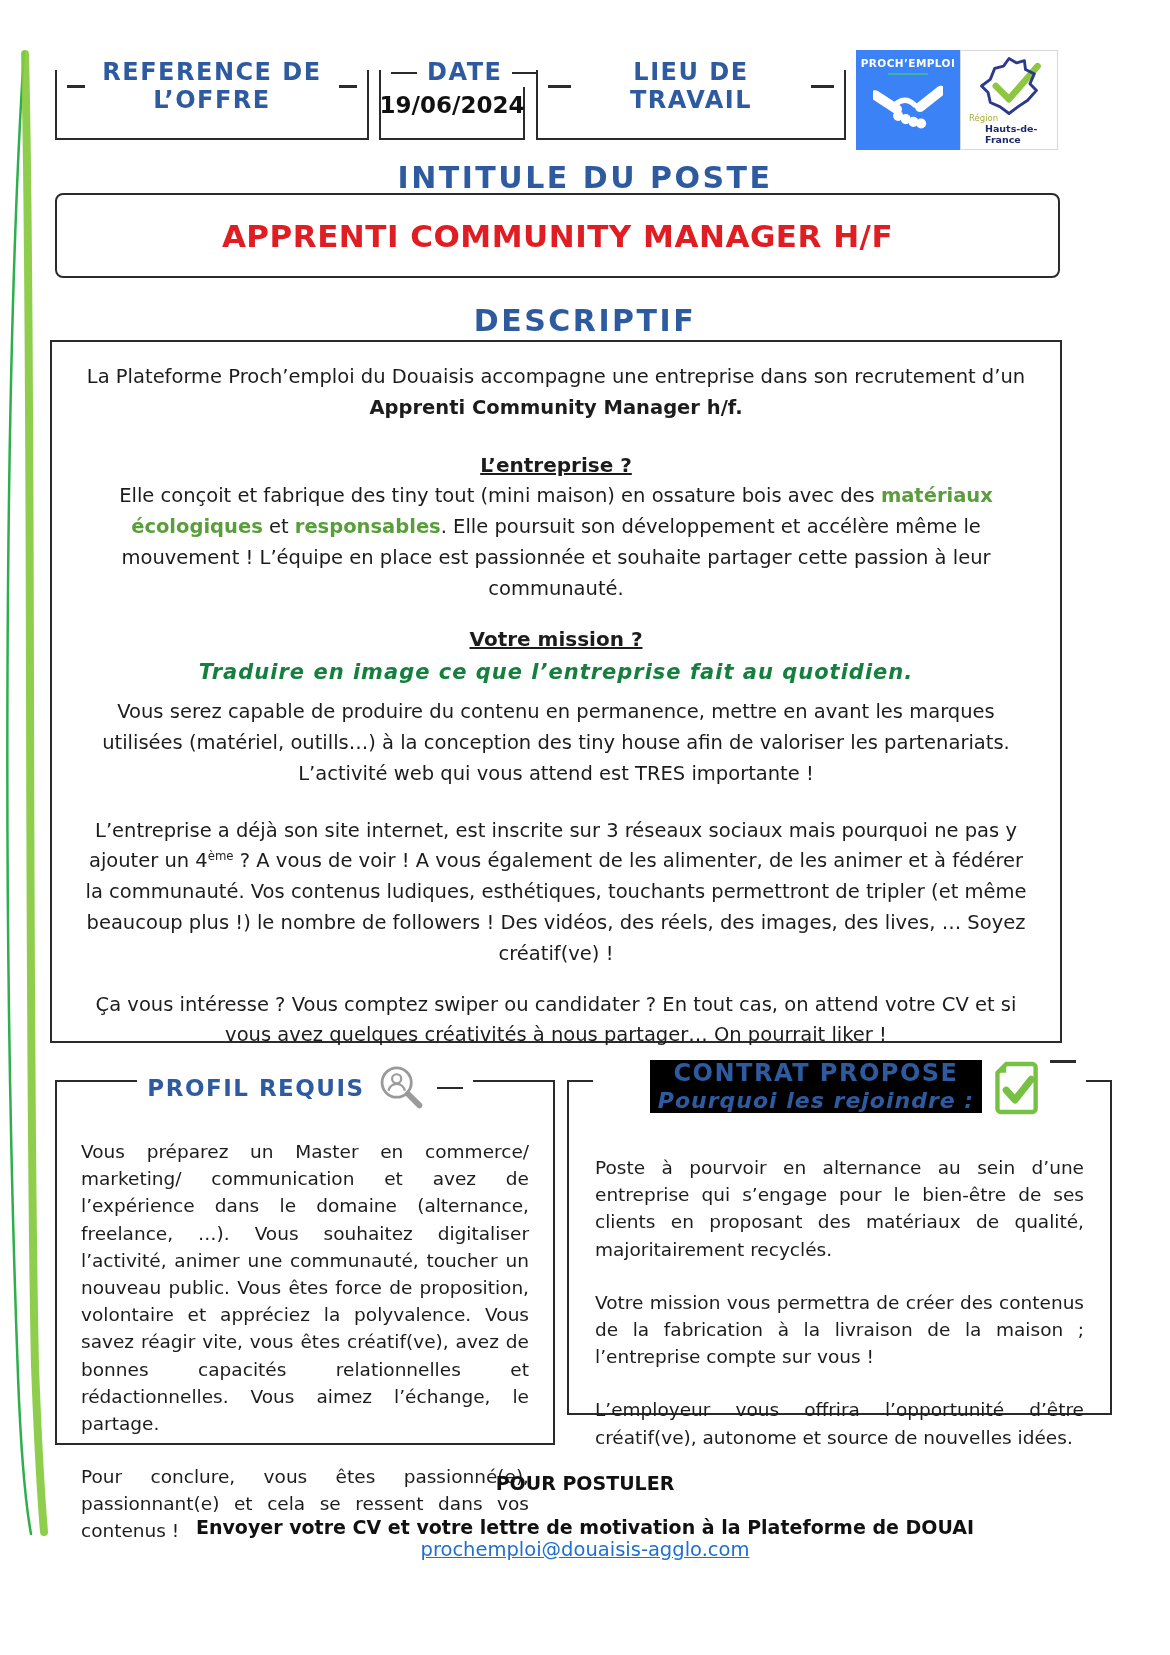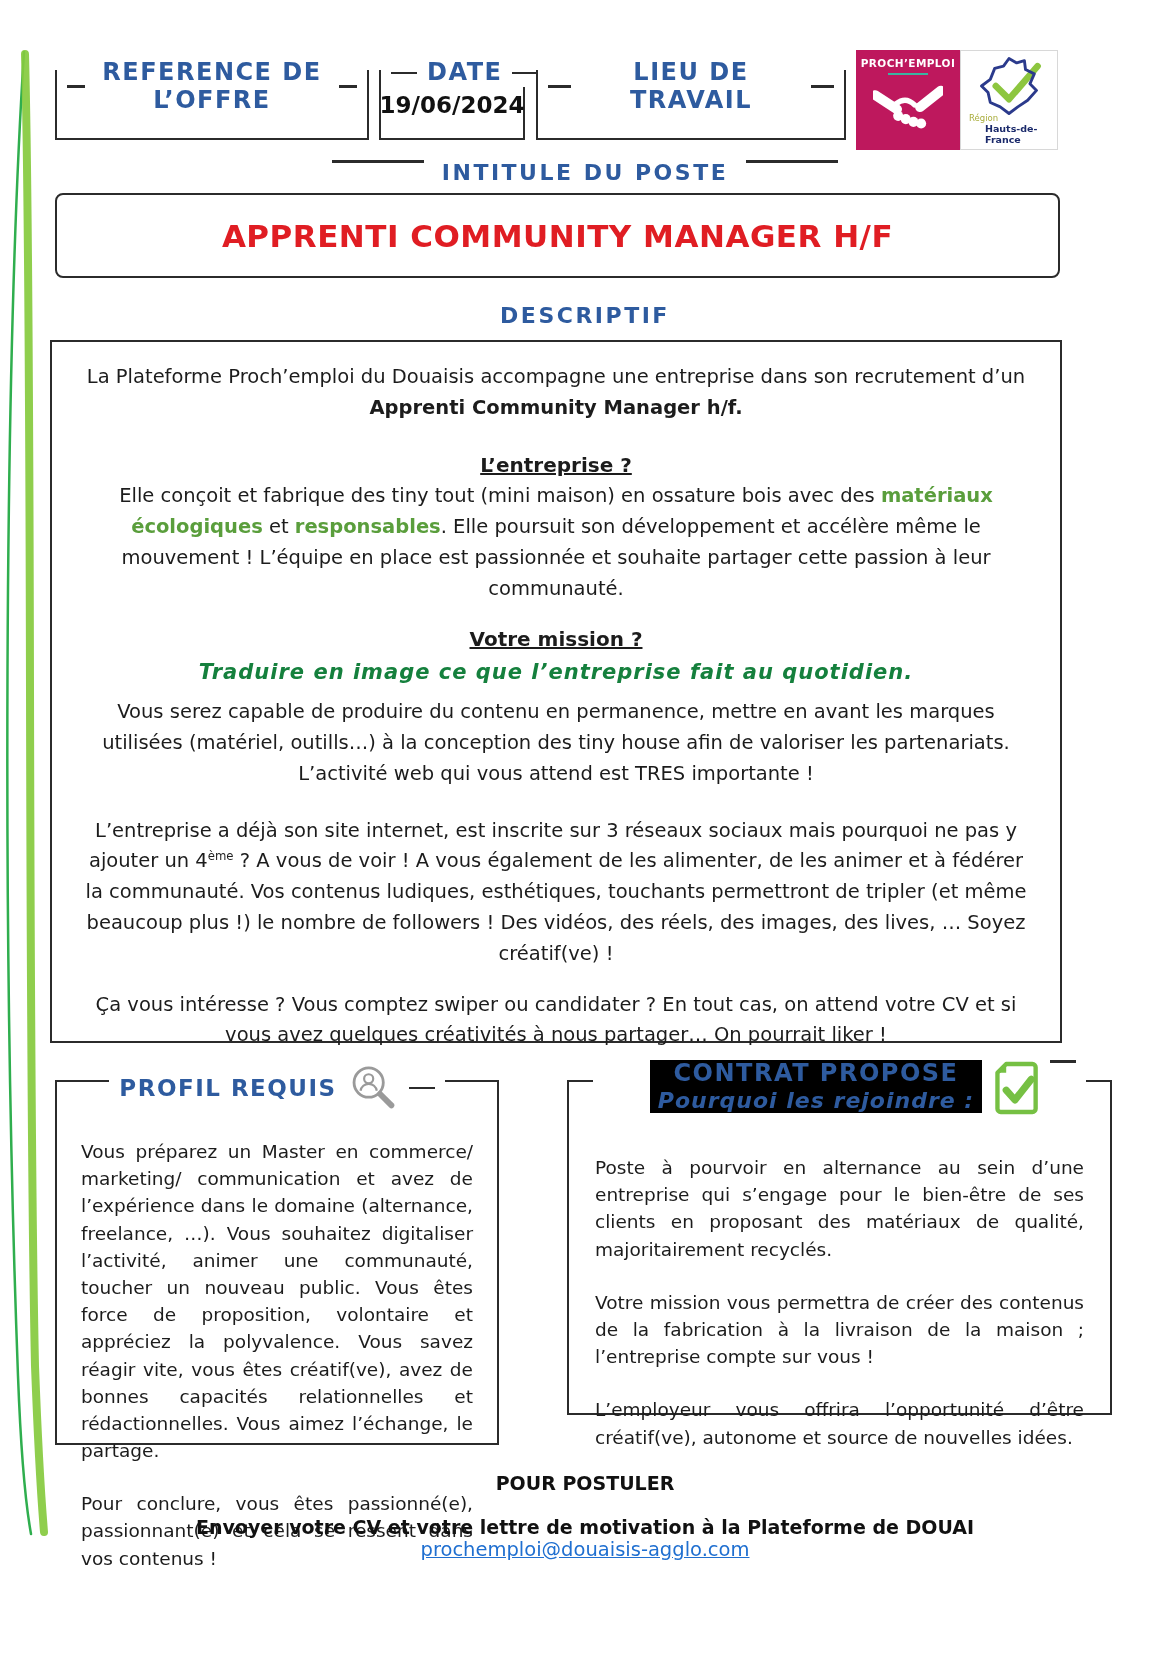--- a/index.html
+++ b/index.html
@@ -32,36 +32,36 @@
   }
 
   
   .ref-box  { left:55px;  top:70px; width:314px; height:70px; }
   .date-box { left:379px; top:70px; width:146px; height:70px; }
   .lieu-box { left:536px; top:70px; width:310px; height:70px; }
   .legend-top { top:-13px; }
 
   .logos { position:absolute; left:856px; top:50px; width:202px; height:100px; display:flex; }
   .logo-pe {
-    width:104px; height:100px; background:#be185d; display:flex; flex-direction:column;
+    width:104px; height:100px; background:#3b82f6; display:flex; flex-direction:column;
     align-items:center; padding-top:7px; box-sizing:border-box;
   }
   .logo-pe-text { color:#ffffff; font-weight:bold; font-size:10.5px; letter-spacing:0.4px; }
   .logo-pe-rule { width:40px; height:2px; background:#3bb4a1; margin:4px 0 4px 0; }
   .logo-hdf {
     width:98px; height:100px; background:#ffffff; border:1px solid #d8d8d8; box-sizing:border-box;
     display:flex; flex-direction:column; align-items:center; justify-content:flex-start; padding-top:2px;
   }
   .logo-hdf-region { font-size:8.5px; color:#a9ad3c; margin-top:-6px; align-self:flex-start; margin-left:8px; }
   .logo-hdf-name { font-size:9.5px; font-weight:bold; color:#1b2a6b; align-self:flex-start; margin-left:24px; }
 
   
   .sec-head {
-    display:flex; align-items:flex-start; justify-content:center; gap:18px;
-    color:#2e5b9f; font-weight:bold; letter-spacing:2.5px; font-size:22px;
+    display:flex; align-items:flex-end; justify-content:center; gap:18px;
+    color:#2e5b9f; font-weight:bold; letter-spacing:2.5px; font-size:30px;
   }
   .sec-dash { width:92px; height:2.5px; background:#2b2b2b; }
 
   
   .intitule-head { position:absolute; left:0; right:0; top:160px; }
   .intitule-box { left:55px; top:193px; width:1005px; height:85px;border-radius:8px; }
   .intitule-title {
     display:flex; height:100%; align-items:center; justify-content:center;
     color:#e01d23; font-weight:bold; font-size:31px; letter-spacing:0.5px;
   }
@@ -73,21 +73,21 @@
   .desc .bold { font-weight:bold; }
   .desc .heading { font-weight:bold; text-decoration:underline; font-size:20px; }
   .desc .green { color:#5a9e3c; font-weight:bold; }
   .desc .script {
     color:#15803d; font-weight:bold; font-style:italic; font-size:21px; letter-spacing:1px;text-align:center;
   }
   .desc .gap20 { height:20px; } .desc .gap26 { height:26px; } .desc .gap8 { height:8px; }
   sup { font-size:0.6em; }
 
   
-  .profil-box  { left:55px;  top:1080px; width:444px; height:365px; padding:56px 24px 20px 24px; }
+  .profil-box  { left:55px;  top:1080px; width:500px; height:365px; padding:56px 24px 20px 24px; }
   .contrat-box { left:567px; top:1080px; width:545px; height:335px; padding:72px 26px 20px 26px; }
   .body-text p { margin:0; text-align:justify; font-size:18.5px; line-height:1.47; color:#1c1c1c; }
   .body-text .gap { height:26px; }
   .legend-profil { top:-20px; }
   .legend-contrat { top:-22px; }
   .legend-col { display:inline-flex; flex-direction:column; align-items:center; background:#000000; padding:0 8px;margin-left:47px; }
   .script-line { color:#2e5b9f; font-weight:bold; font-style:italic; font-size:22px; letter-spacing:1px; }
   .legend-icon { flex:none; }
 
   

